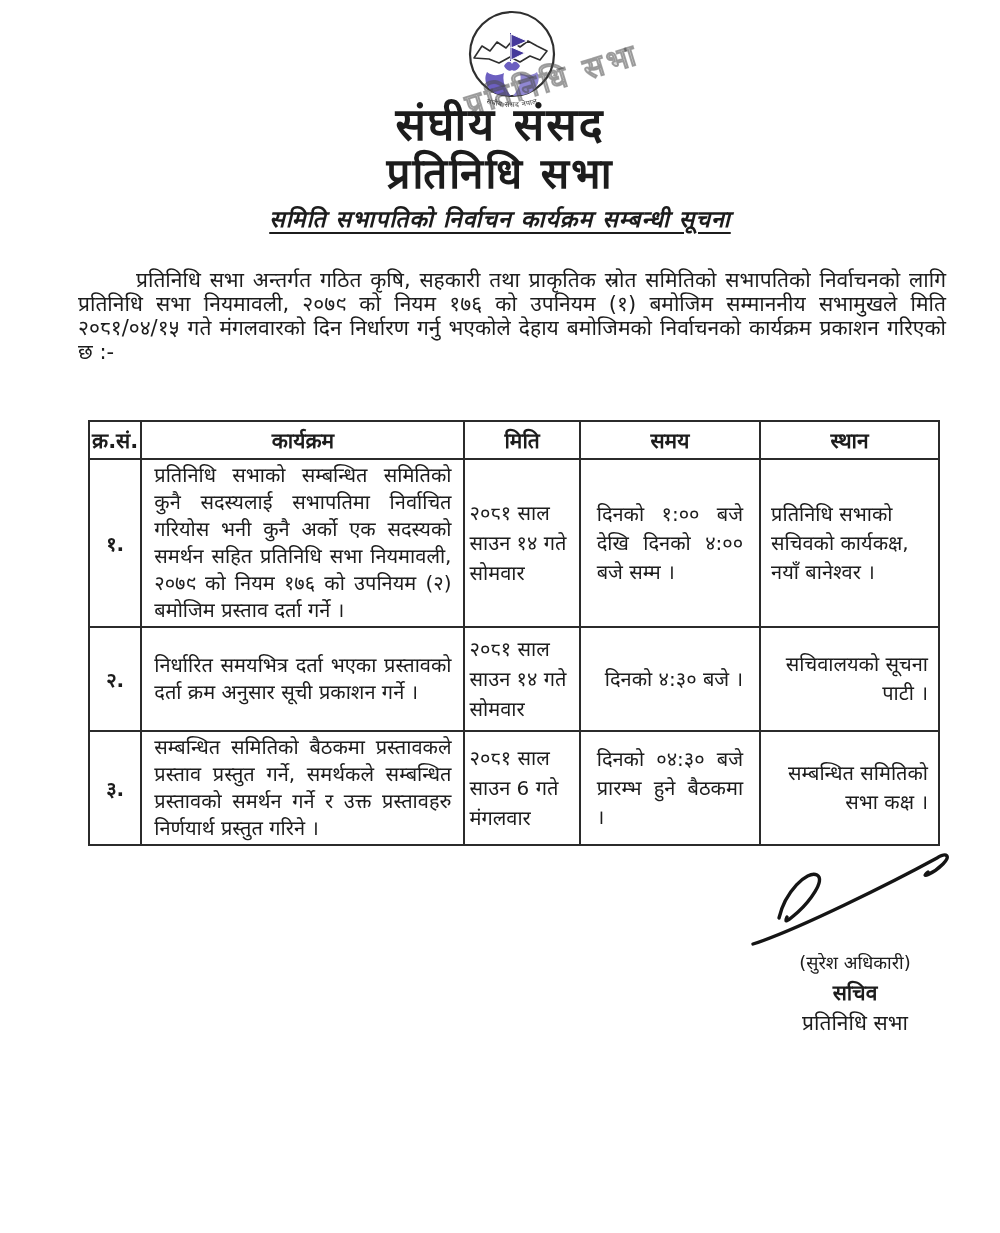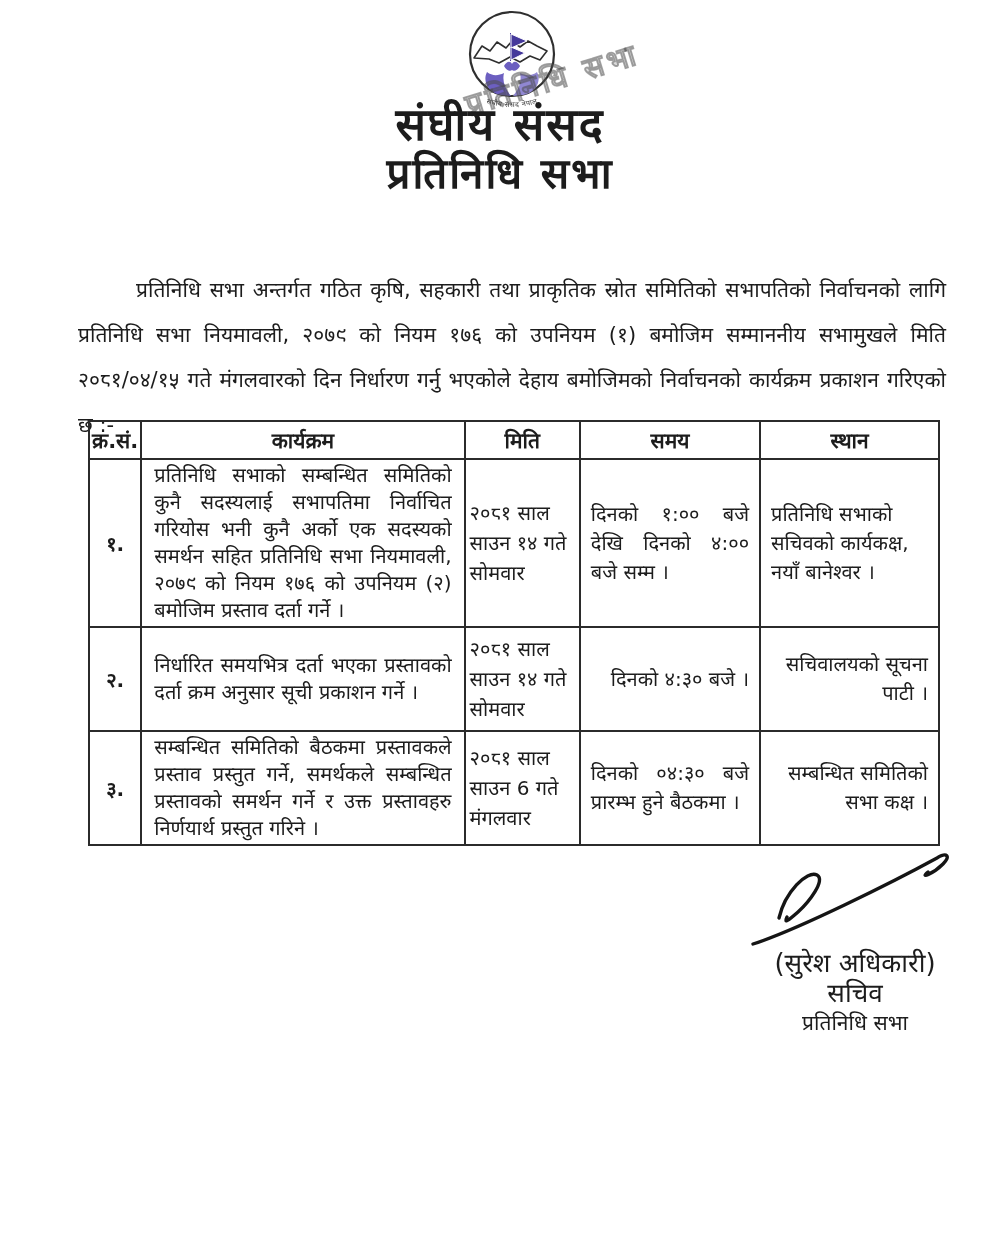--- a/index.html
+++ b/index.html
@@ -63,21 +63,21 @@
     text-decoration: underline;
     text-underline-offset: 5px;
     text-decoration-thickness: 2px;
   }
 
   
   .intro {
     position: absolute;
     top: 268px; left: 78px; width: 868px;
     font-size: 21px;
-    line-height: 45px;
+    line-height: 24px;
     text-align: justify;
     text-indent: 58px;
   }
 
   
   table.schedule {
     position: absolute;
     top: 420px; left: 88px;
     width: 852px;
     border-collapse: collapse;
@@ -90,36 +90,36 @@
   }
   table.schedule th {
     font-size: 21px;
     font-weight: bold;
     padding: 4px 2px;
     text-align: center;
   }
   td.cell-sn { text-align: center; font-weight: bold; }
   td.cell-program { padding: 2px 12px; line-height: 27px; text-align: justify; }
   td.cell-date { padding: 6px 4px; line-height: 30px; }
-  td.cell-time { padding: 8px 10px; line-height: 29px; text-align: justify; }
+  td.cell-time { padding: 8px 16px; line-height: 29px; text-align: justify; }
   td.cell-time.no-justify { text-align: right; }
   td.cell-place { padding: 8px 10px; line-height: 29px; text-align: left; margin-left: 12px; }
   td.cell-place.align-center { text-align: right; }
 
   
   .signature-block {
     position: absolute;
     top: 846px;
     left: 735px;
     width: 240px;
     text-align: center;
   }
   .signature-block svg { display: block; margin: 0 auto -6px auto; }
-  .signer-name { font-size: 26px; line-height: 30px; }
-  .signer-designation { font-size: 26px; line-height: 30px; }
+  .signer-name { font-size: 18px; line-height: 30px; }
+  .signer-designation { font-size: 21px; line-height: 30px; font-weight: bold; }
   .signer-organization { font-size: 21px; line-height: 30px; }
 
   
   .footer-meta {
     position: absolute;
     top: 1022px; left: 78px;
     font-size: 22px;
     line-height: 36px;
   }
 </style>
@@ -146,20 +146,23 @@
       <text font-size="7" fill="#333333" letter-spacing="0.5" text-anchor="middle">
         <textPath href="#emblem-arc" startOffset="50%">संघीय संसद नेपाल</textPath>
       </text>
     </svg>
   </div>
 
   <div class="ghost-watermark">प्रतिनिधि सभा</div>
 
   <div class="org-title">संघीय संसद</div>
   <div class="house-title">प्रतिनिधि सभा</div>
+  <div class="notice-heading">
+    <span>समिति सभापतिको निर्वाचन कार्यक्रम सम्बन्धी सूचना</span>
+  </div>
 
   <p class="intro">प्रतिनिधि सभा अन्तर्गत गठित कृषि, सहकारी तथा प्राकृतिक स्रोत समितिको सभापतिको निर्वाचनको लागि प्रतिनिधि सभा नियमावली, २०७९ को नियम १७६ को उपनियम (१) बमोजिम सम्माननीय सभामुखले मिति २०८१/०४/१५ गते मंगलवारको दिन निर्धारण गर्नु भएकोले देहाय बमोजिमको निर्वाचनको कार्यक्रम प्रकाशन गरिएको छ :-</p>
 
   <table class="schedule">
     <colgroup>
       <col style="width:47px">
         <col style="width:327px">
         <col style="width:116px">
       <col style="width:182px">
         <col style="width:180px">

